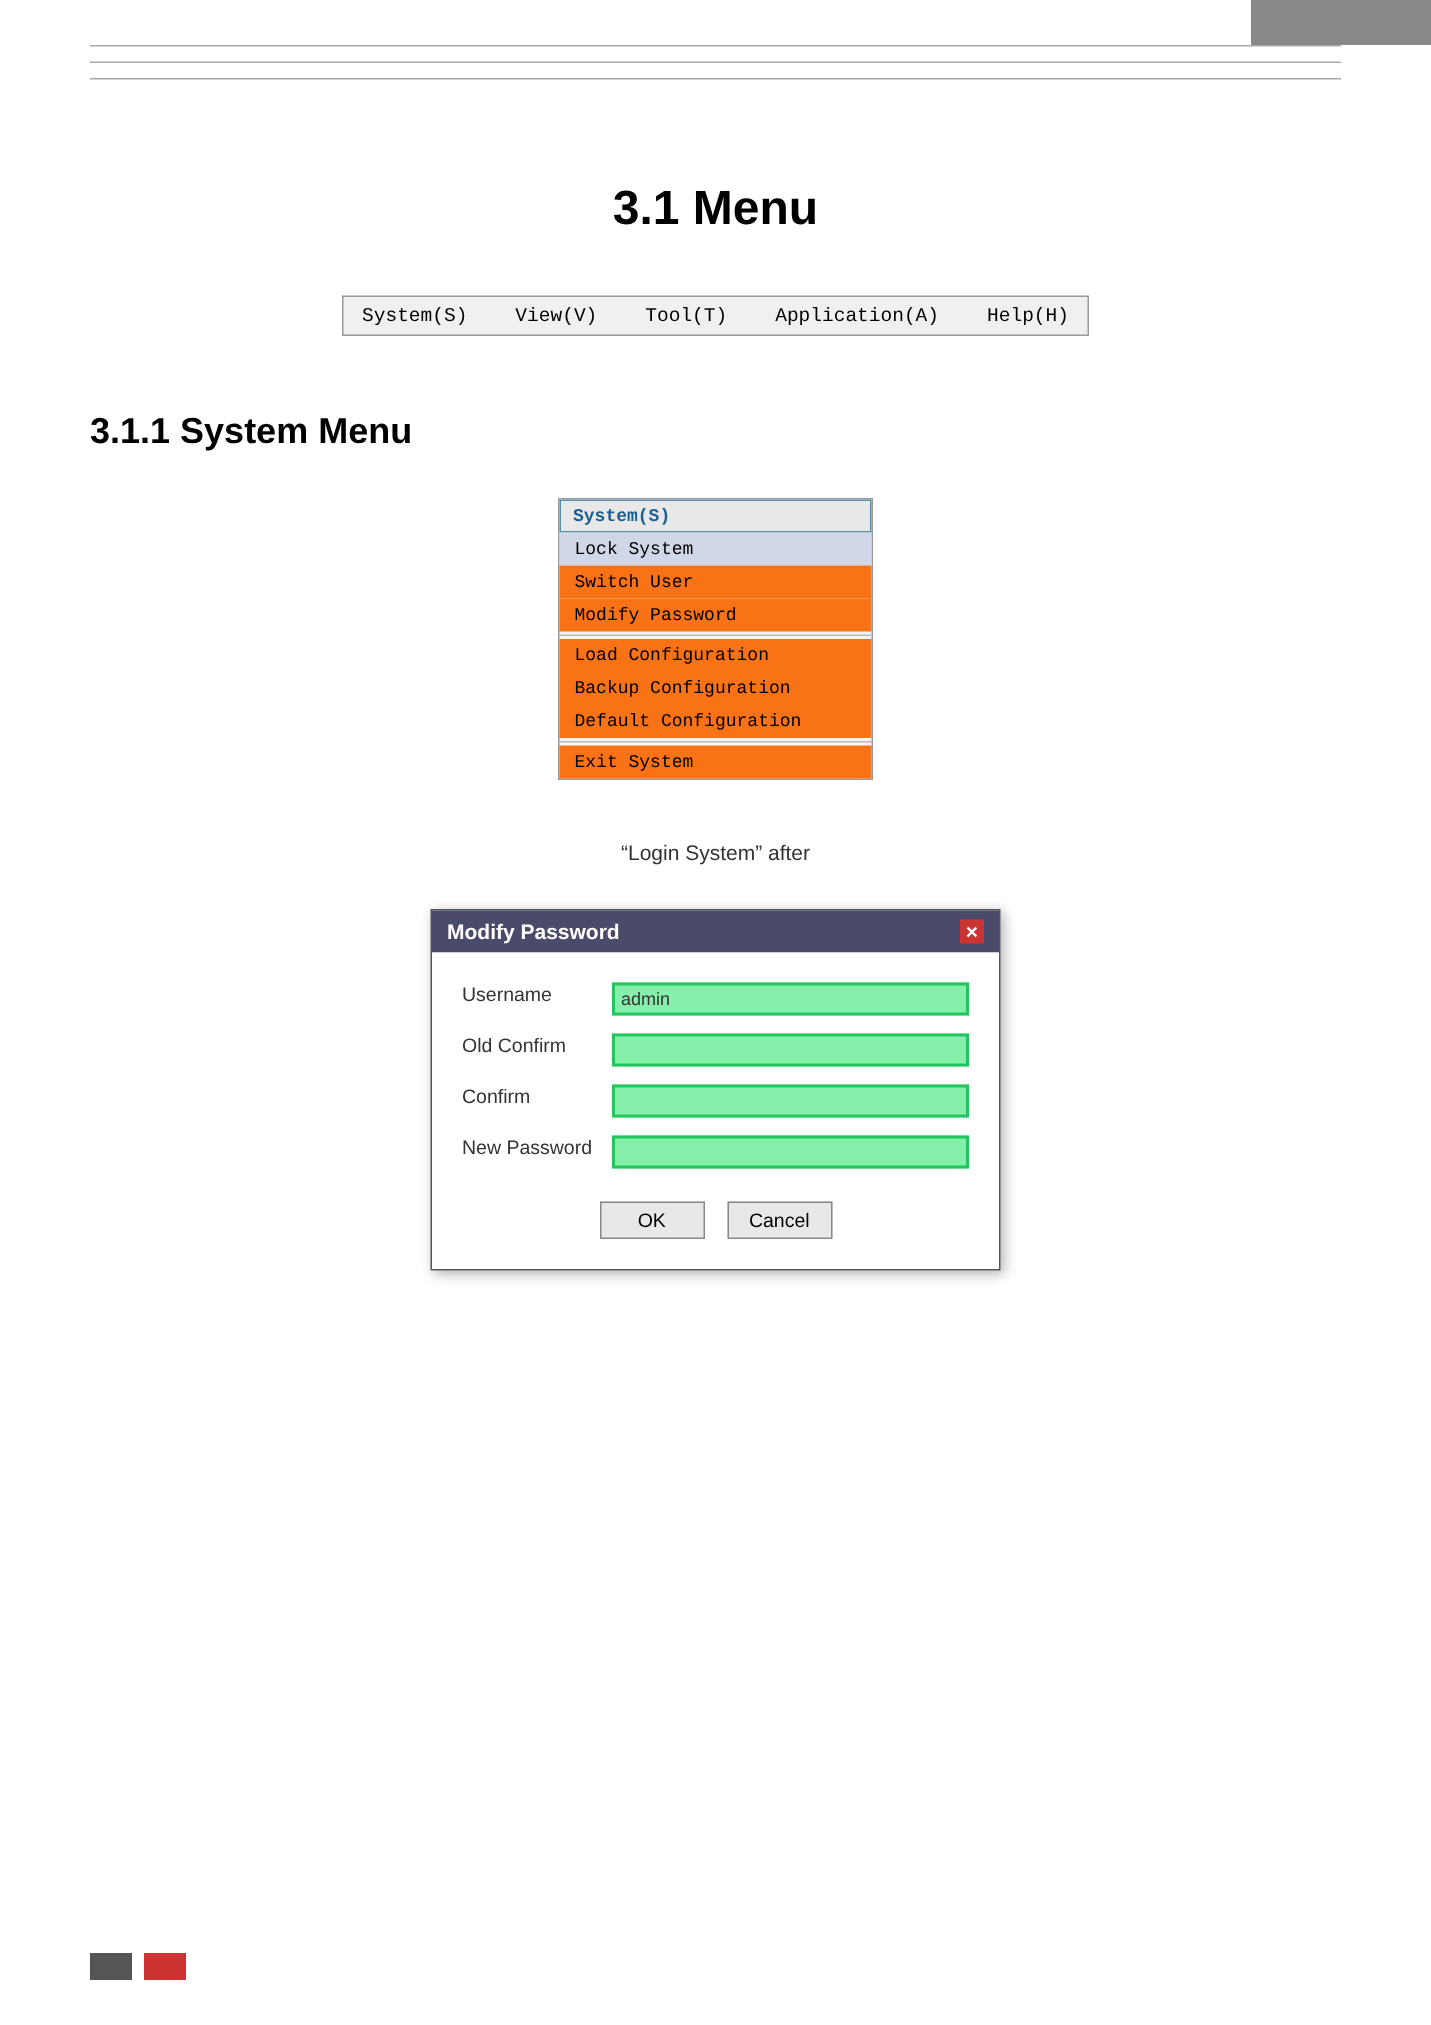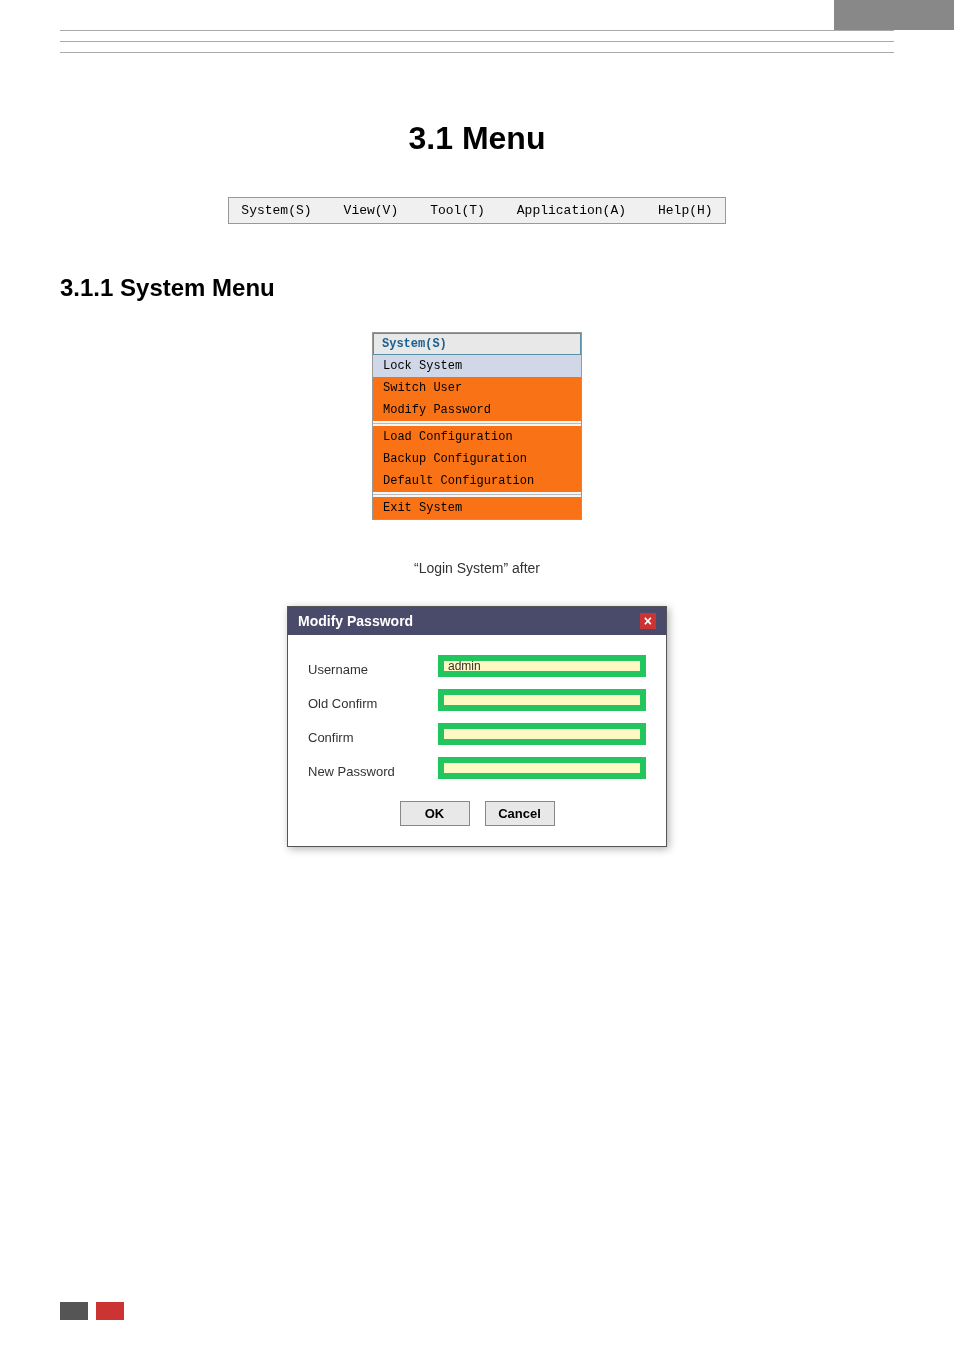--- a/index.html
+++ b/index.html
@@ -168,41 +168,40 @@
       padding: 0 4px;
     }
 
     .dialog-body {
       background: #ffffff;
       padding: 20px 20px 15px 20px;
     }
 
     .dialog-row {
       display: flex;
-      align-items: flex-end;
+      align-items: flex-start;
       margin-bottom: 12px;
     }
 
     .dialog-label {
       width: 100px;
       font-size: 13px;
       font-family: Arial, sans-serif;
       color: #333;
       text-align: left;
     }
 
     .dialog-input {
       flex: 1;
       height: 22px;
-      border: 6px solid #22c55e;
-      background: #fef9c3;
+      border: 2px solid #22c55e;
+      background: #86efac;
       padding: 2px 4px;
       font-size: 12px;
       font-family: Arial, sans-serif;
-      margin-left: 30px;
     }
 
     .dialog-input.prefilled {
       color: #333;
     }
 
     .dialog-buttons {
       display: flex;
       justify-content: center;
       gap: 15px;
@@ -210,21 +209,20 @@
     }
 
     .dialog-btn {
       width: 70px;
       height: 25px;
       border: 1px solid #888;
       background: #e8e8e8;
       font-size: 13px;
       font-family: Arial, sans-serif;
       cursor: pointer;
-      font-weight: bold;
     }
 
     
     .bottom-area {
       position: absolute;
       bottom: 30px;
       left: 60px;
       display: flex;
       gap: 8px;
       align-items: center;

